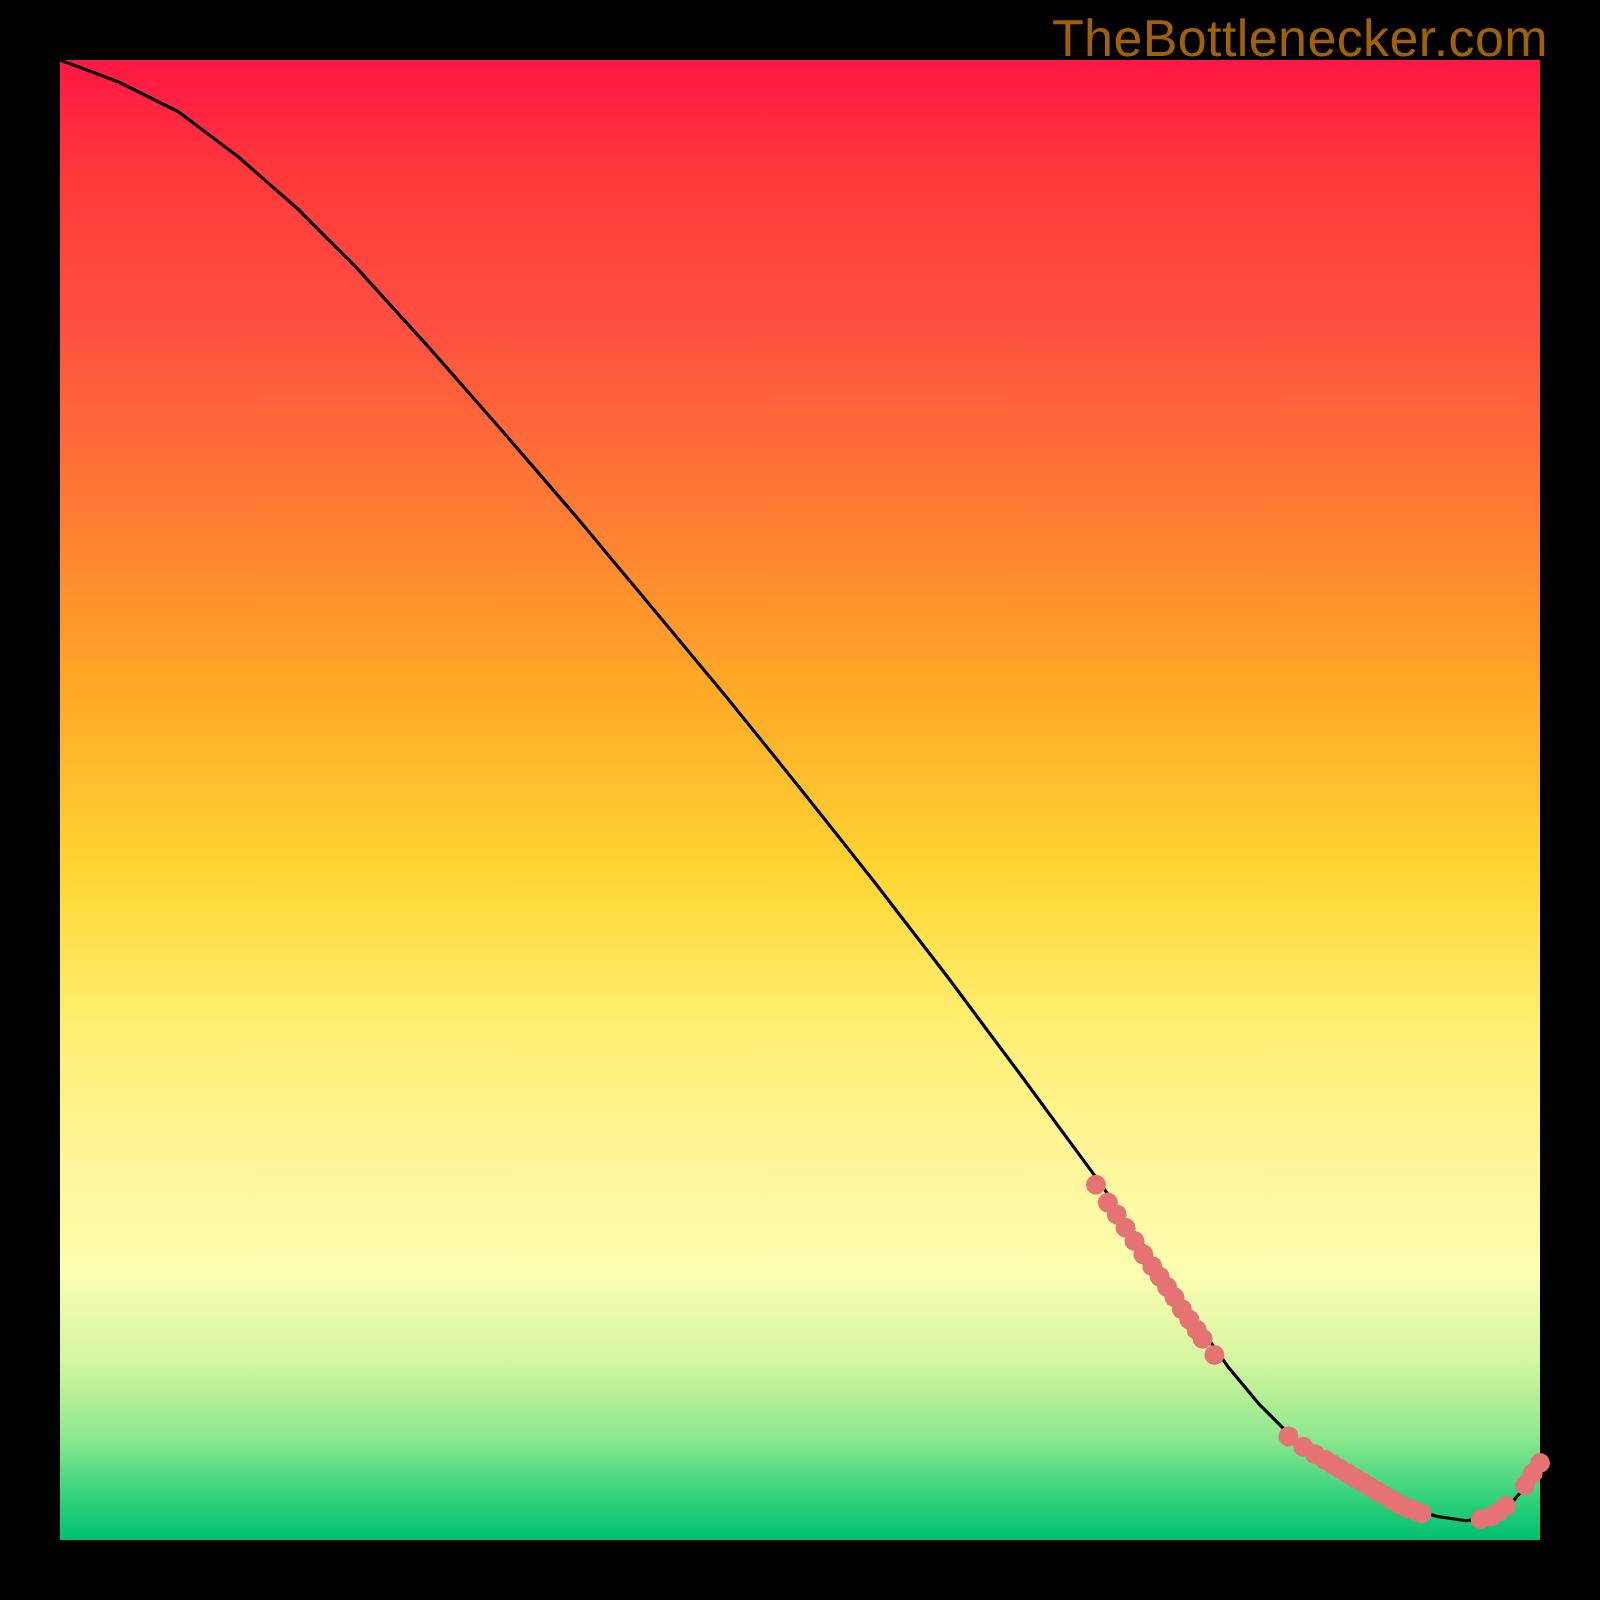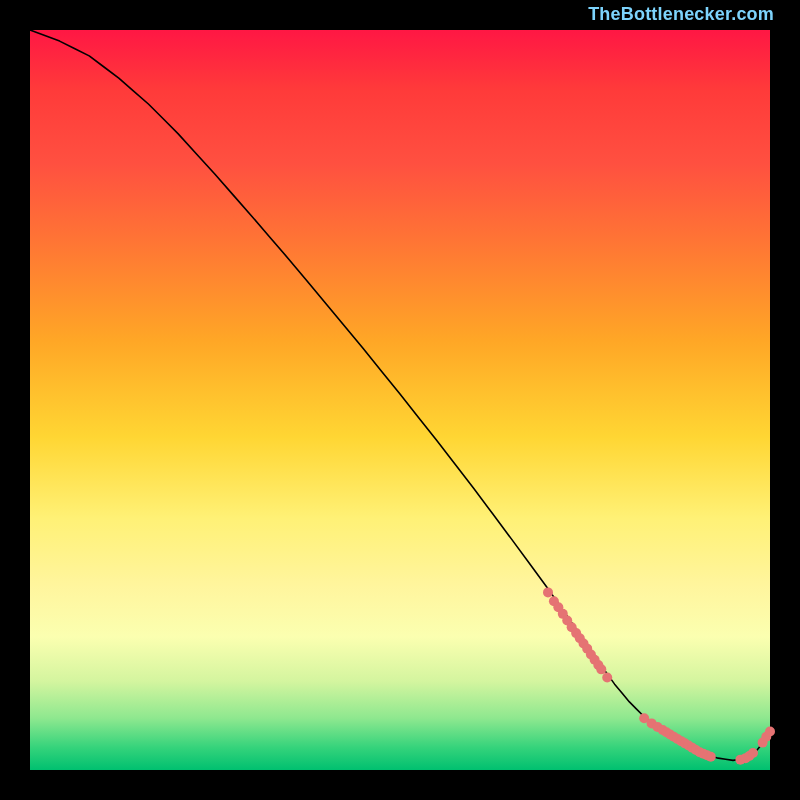--- a/index.html
+++ b/index.html
@@ -38,24 +38,24 @@
       #d4f59f 88%,
       #8ee88f 93%,
       #34d37b 97%,
       #00c070 100%
     );
   }
   .watermark {
     position: absolute;
     top: 4px;
     right: 26px;
-    color: #7dd3fc;
-    font-size: 18px;
+    color: #a16207;
+    font-size: 26px;
     letter-spacing: 0.2px;
-    font-weight: 700;
+    font-weight: 400;
     user-select: none;
   }
   svg.curve {
     position: absolute;
     left: 0;
     top: 0;
     width: 740px;
     height: 740px;
     overflow: visible;
   }

